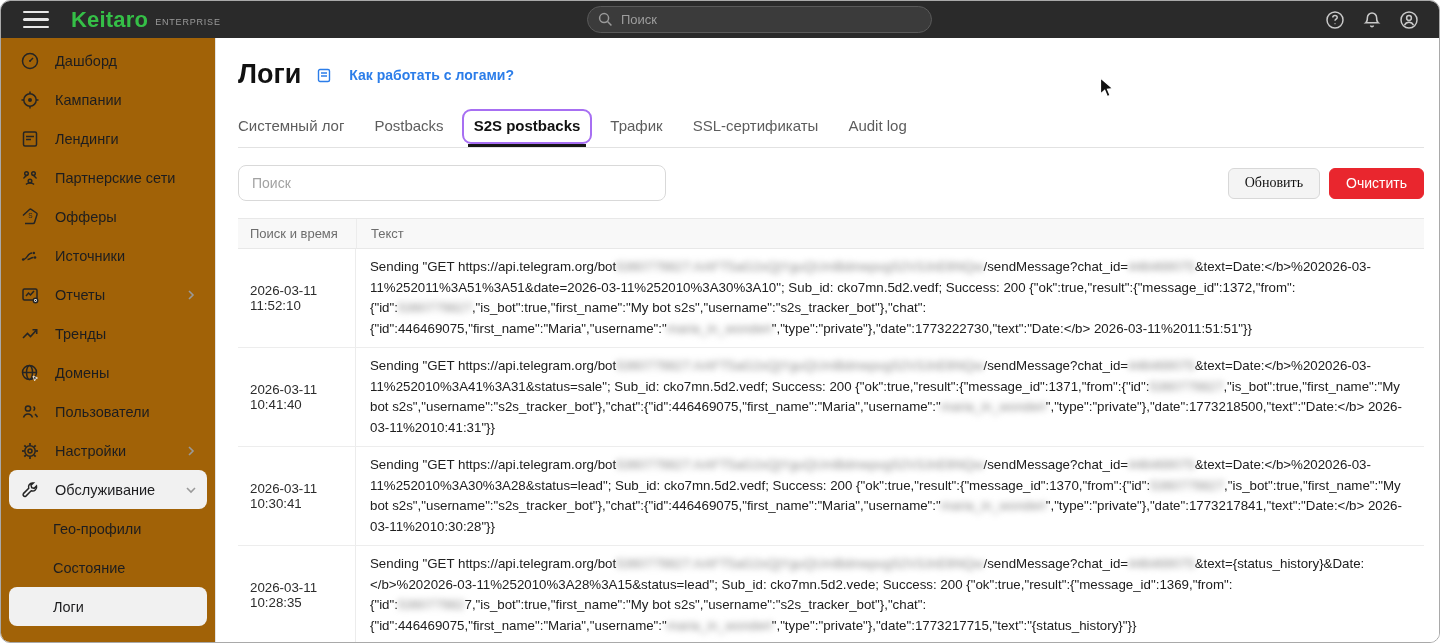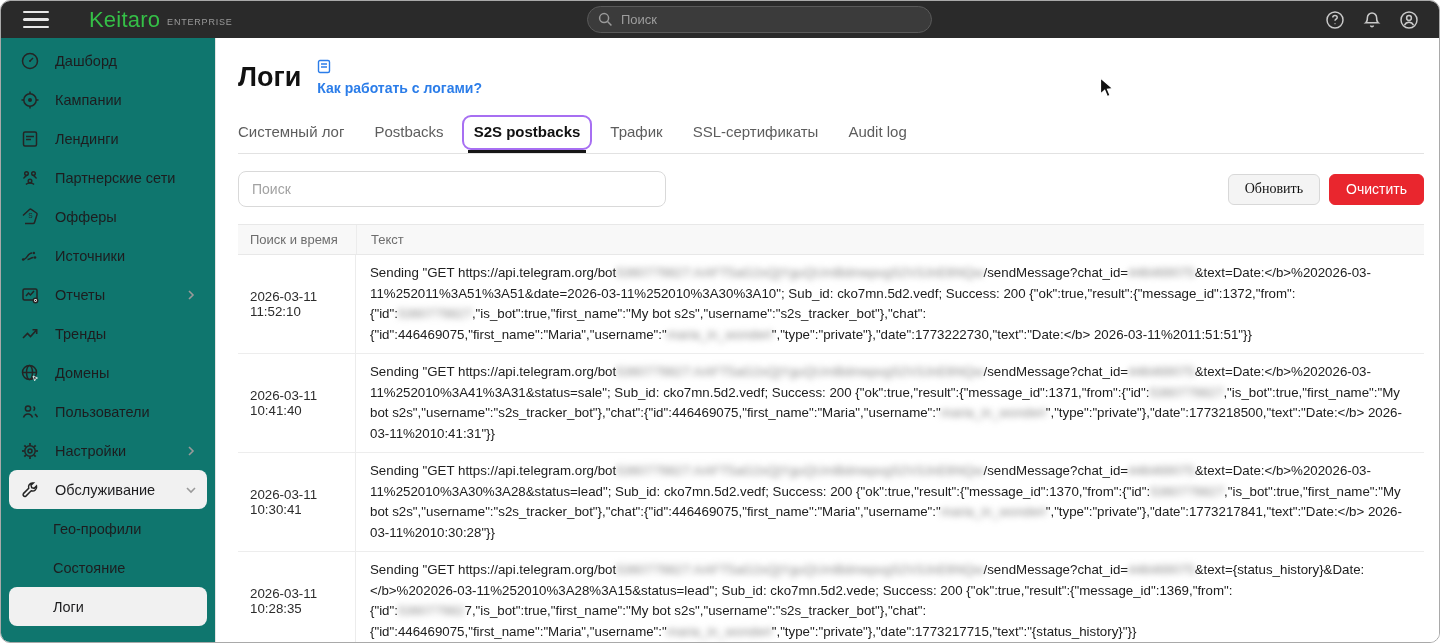--- a/index.html
+++ b/index.html
@@ -3,42 +3,42 @@
 <meta charset="utf-8">
 <style>
   * { box-sizing: border-box; margin: 0; padding: 0; }
   html,body { width:1440px; height:643px; font-family:"Liberation Sans", sans-serif; background:#fff; }
   .window { position:relative; width:1440px; height:643px; background:#fff; border:1px solid #a9a9a9; border-radius:10px; overflow:hidden; }
 
   
   .topbar { position:absolute; top:0; left:0; right:0; height:37px; background:#2a2a2a; display:flex; align-items:center; padding:0 14px; z-index:5; }
   .hamburger { width:26px; height:18px; display:flex; flex-direction:column; justify-content:space-between; cursor:pointer; margin-left:8px; }
   .hamburger span { display:block; height:2.4px; background:#e8e8e8; border-radius:2px; }
-  .brand { margin-left:40px; font-size:22px; font-weight:400; color:#35bf47; letter-spacing:0.2px; }
+  .brand { margin-left:22px; font-size:22px; font-weight:700; color:#35bf47; letter-spacing:0.2px; }
   .brand-badge { margin-left:7px; font-size:9px; color:#9a9a9a; letter-spacing:0.8px; align-self:center; margin-top:4px; }
   .top-search { position:absolute; left:586px; top:5px; width:345px; height:27px; background:#3b3b3b; border:1px solid #5a5a5a; border-radius:14px; display:flex; align-items:center; padding:0 10px; gap:8px; }
   .top-search input { background:transparent; border:none; outline:none; color:#cfcfcf; font-size:13px; width:100%; font-family:"Liberation Sans",sans-serif; }
   .top-search input::placeholder { color:#9e9e9e; }
   .top-icons { margin-left:auto; display:flex; align-items:center; gap:17px; padding-right:6px; }
   .top-icons .ticon { width:20px; height:20px; cursor:pointer; display:flex; align-items:center; justify-content:center; }
 
   
-  .sidebar { position:absolute; top:37px; left:0; bottom:0; width:215px; background:#0f766e; border-right:1px solid #e3e3e3; padding-top:3px; overflow:hidden; }
+  .sidebar { position:absolute; top:37px; left:0; bottom:0; width:215px; background:#a16207; border-right:1px solid #e3e3e3; padding-top:3px; overflow:hidden; }
   .side-item { display:flex; align-items:center; gap:15px; height:39px; margin:0 8px; padding:0 10px 0 11px; border-radius:8px; font-size:14.5px; color:#1d1d1f; cursor:pointer; }
   .side-item .icon { width:20px; height:20px; flex:0 0 20px; display:flex; align-items:center; justify-content:center; }
   .side-item.active { background:#f1f1f1; }
   .side-chevron { margin-left:auto; display:flex; align-items:center; color:#9a9a9a; }
   .side-sub { display:flex; align-items:center; height:39px; margin:0 8px; padding-left:44px; border-radius:8px; font-size:14.5px; color:#1d1d1f; cursor:pointer; }
   .side-sub.active { background:#f1f1f1; }
 
   
   .main { position:absolute; top:37px; left:216px; right:0; bottom:0; background:#fff; padding:0 15px 0 21px; overflow:hidden; }
   .title-row { margin-top:21px; display:flex; align-items:center; gap:16px; }
   .page-title { font-size:27px; font-weight:700; color:#111; }
-  .help-link { display:flex; align-items:flex-start; gap:6px; color:#2b7de9; font-size:14px; font-weight:600; cursor:pointer;flex-direction:column; }
+  .help-link { display:flex; align-items:flex-end; gap:18px; color:#2b7de9; font-size:14px; font-weight:600; cursor:pointer; }
 
   .tabs { margin-top:21px; display:flex; gap:30px; border-bottom:1px solid #e2e2e2; font-size:15px; color:#5d5d5d; }
   .tab { padding:6px 0 13px 0; cursor:pointer; position:relative; }
   .tab.active { color:#111; font-weight:700; }
   .tab.active::after { content:""; position:absolute; left:-6px; right:-6px; bottom:0; height:3px; background:#161616; }
   .tab.active .ring { position:absolute; left:-12px; right:-12px; top:-2px; bottom:3px; border:2.5px solid #a76ff2; border-radius:9px; pointer-events:none; }
 
   .filter-row { margin-top:17px; display:flex; align-items:center; }
   .filter-search { width:428px; height:36px; border:1px solid #d9d9d9; border-radius:8px; padding:0 13px; font-size:14px; color:#333; outline:none; font-family:"Liberation Sans",sans-serif; }
   .filter-search::placeholder { color:#a2a2a2; }

